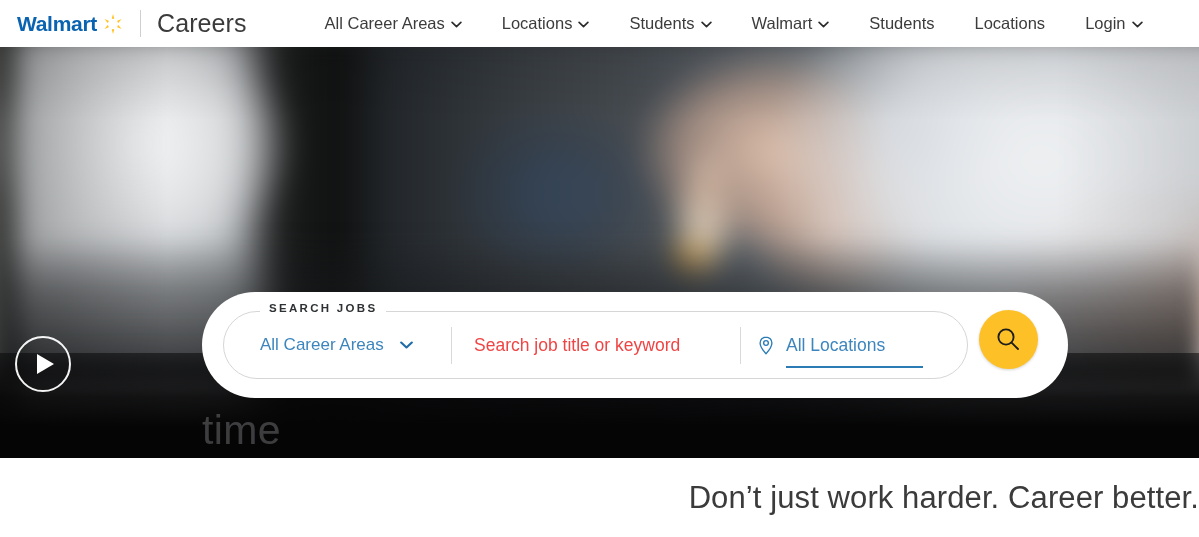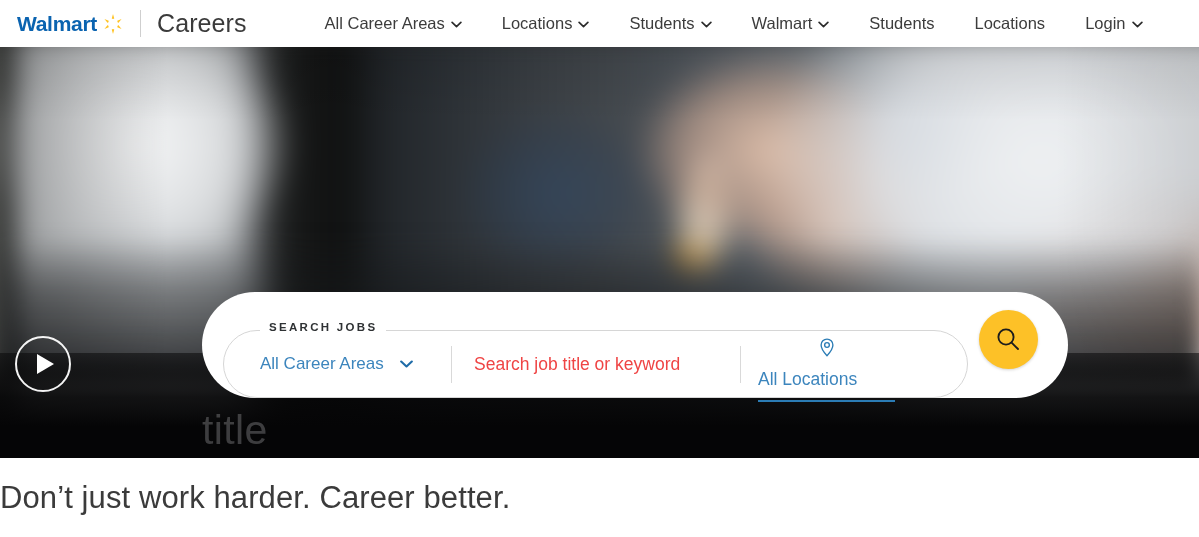--- a/index.html
+++ b/index.html
@@ -173,21 +173,21 @@
   }
 
   
   .search-shell {
     position: absolute;
     left: 202px; top: 292px;
     width: 866px; height: 106px;
     background: #ffffff;
     border-radius: 53px;
     z-index: 30;
-    display: flex; align-items: flex-end;
+    display: flex; align-items: center;
   }
 
   .search-fieldset {
     position: relative;
     margin-left: 21px;
     width: 745px; height: 68px;
     border: 1px solid #d6d6d6;
     border-radius: 34px;
     display: flex; align-items: center;
   }
@@ -235,21 +235,20 @@
   .sf-divider2 {
     width: 1px; height: 37px;
     background: #d9d9d9;
   }
 
   .sf-location {
     position: relative;
     display: flex; align-items: center; gap: 12px;
     padding-left: 17px;
     cursor: text;
-    flex-direction: column;
   }
   .pin-icon { width: 16px; height: 19px; flex: 0 0 auto; }
   .sf-location-input {
     position: relative;
     width: 137px;
   }
   .sf-location-label {
     color: #3c85bd;
     font-size: 17.5px;
     white-space: nowrap;
@@ -273,21 +272,21 @@
     box-shadow: 0 1px 3px rgba(0,0,0,0.18);
     border: none;
   }
 
   
   .tagline-section {
     position: absolute;
     top: 458px; left: 0;
     width: 1199px; height: 79px;
     background: #ffffff;
-    display: flex; align-items: center; justify-content: flex-start;
+    display: flex; align-items: center; justify-content: flex-end;
   }
   .tagline {
     color: #3b3b3b;
     font-size: 31px;
     font-weight: 400;
     letter-spacing: 0.1px;
     white-space: nowrap;
   }
 </style>
 </head>
@@ -361,21 +360,21 @@
       </div>
 
     </nav>
   </div>
 
   <div class="hero">
     <div class="hero-photo"></div>
     <div class="hero-counter"></div>
     <div class="hero-vignette"></div>
     <div class="hero-bottom-band"></div>
-    <div class="hero-caption">title</div>
+    <div class="hero-caption">time</div>
   </div>
 
   <div class="play-btn">
     <div class="play-tri"></div>
   </div>
 
   <div class="search-shell">
 
     <div class="search-fieldset">
 

